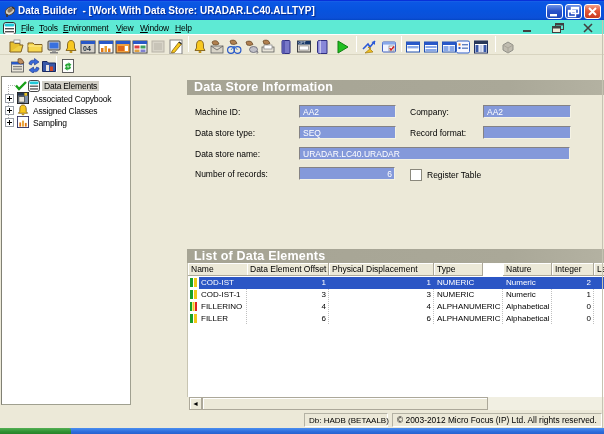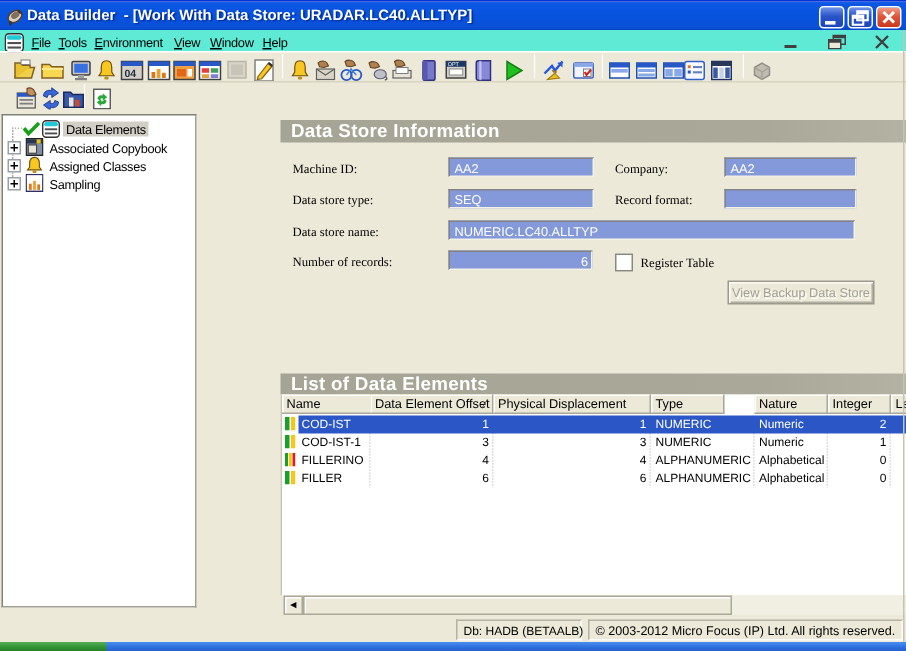--- a/index.html
+++ b/index.html
@@ -40,21 +40,21 @@
 .treerow { position:absolute; left:0; white-space:nowrap; }
 .plusbox { position:absolute; width:9px; height:9px; border:1px solid #9aa0a8; background:#fff; }
 .plusbox:before { content:""; position:absolute; left:1px; top:3px; width:5px; height:1px; background:#000; }
 .plusbox:after  { content:""; position:absolute; left:3px; top:1px; width:1px; height:5px; background:#000; }
 
 
 #formpanel { left:151px; top:0px; width:460px; height:338px;margin-left:36px; }
 .sechdr { position:absolute; left:0; width:460px; height:15px;
   background:linear-gradient(90deg,#a6a494,#aaa898 70%,#b8b6a6);
   color:#fff; font-size:12.5px; font-weight:bold; padding-left:7px; line-height:15px; letter-spacing:0.2px; }
-.flabel { position:absolute; font-size:8.5px; color:#000;font-family:Liberation Serif, serif; }
+.flabel { position:absolute; font-size:8.5px; color:#000; }
 .ffield { position:absolute; height:13px; background:#8499da; border:1px solid #848284;
   border-bottom-color:#f4f2e4; border-right-color:#f4f2e4; color:#fff; font-size:8.5px;
   line-height:11px; padding:1px 2px 0 3px; white-space:nowrap; overflow:hidden; }
 #chk { position:absolute; width:12px; height:12px; background:#fff; border:1px solid #8a887c; }
 #backupbtn { position:absolute; left:298px; top:114px; width:98px; height:16px; background:#ece9d8;
   border:1px solid #9c9a8c; box-shadow:inset 1px 1px 0 #fbfaf4, inset -1px -1px 0 #b0aea0;
   color:#a3a095; font-size:8.5px; text-align:center; line-height:15px; white-space:nowrap; text-shadow:1px 1px 0 #fffef8; }
 
 
 #listhdr2 { top:176px; }
@@ -361,28 +361,27 @@
     <div class="ffield" style="left:112px;top:32px;width:97px">AA2</div>
     <div class="flabel" style="left:223px;top:34px">Company:</div>
     <div class="ffield" style="left:296px;top:32px;width:88px">AA2</div>
 
     <div class="flabel" style="left:8px;top:55px">Data store type:</div>
     <div class="ffield" style="left:112px;top:53px;width:97px">SEQ</div>
     <div class="flabel" style="left:223px;top:55px">Record format:</div>
     <div class="ffield" style="left:296px;top:53px;width:88px"></div>
 
     <div class="flabel" style="left:8px;top:76px">Data store name:</div>
-    <div class="ffield" style="left:112px;top:74px;width:271px">NUMERIC.LC40.ALLTYP</div>
+    <div class="ffield" style="left:112px;top:74px;width:271px">URADAR.LC40.URADAR</div>
 
     <div class="flabel" style="left:8px;top:96px">Number of records:</div>
     <div class="ffield num" style="left:112px;top:94px;width:96px;text-align:right">6</div>
     <div id="chk" style="left:223px;top:96px"></div>
     <div class="flabel" style="left:240px;top:97px">Register Table</div>
 
-    <div id="backupbtn">View Backup Data Store</div>
 
     <div class="sechdr" id="listhdr2" style="height:14px;line-height:14px">List of Data Elements</div>
 
     <div id="listarea">
       <div class="th" style="left:0;width:80px">Name</div>
       <div class="th" style="left:59px;width:82px">Data Element Offset<span style="position:absolute;left:76px;top:1px;font-size:7.5px;color:#444">∕</span></div>
       <div class="th" style="left:141px;width:105px">Physical Displacement</div>
       <div class="th" style="left:246px;width:49px">Type</div>
       <div class="th" style="left:315px;width:49px">Nature</div>
       <div class="th" style="left:364px;width:42px">Integer</div>

